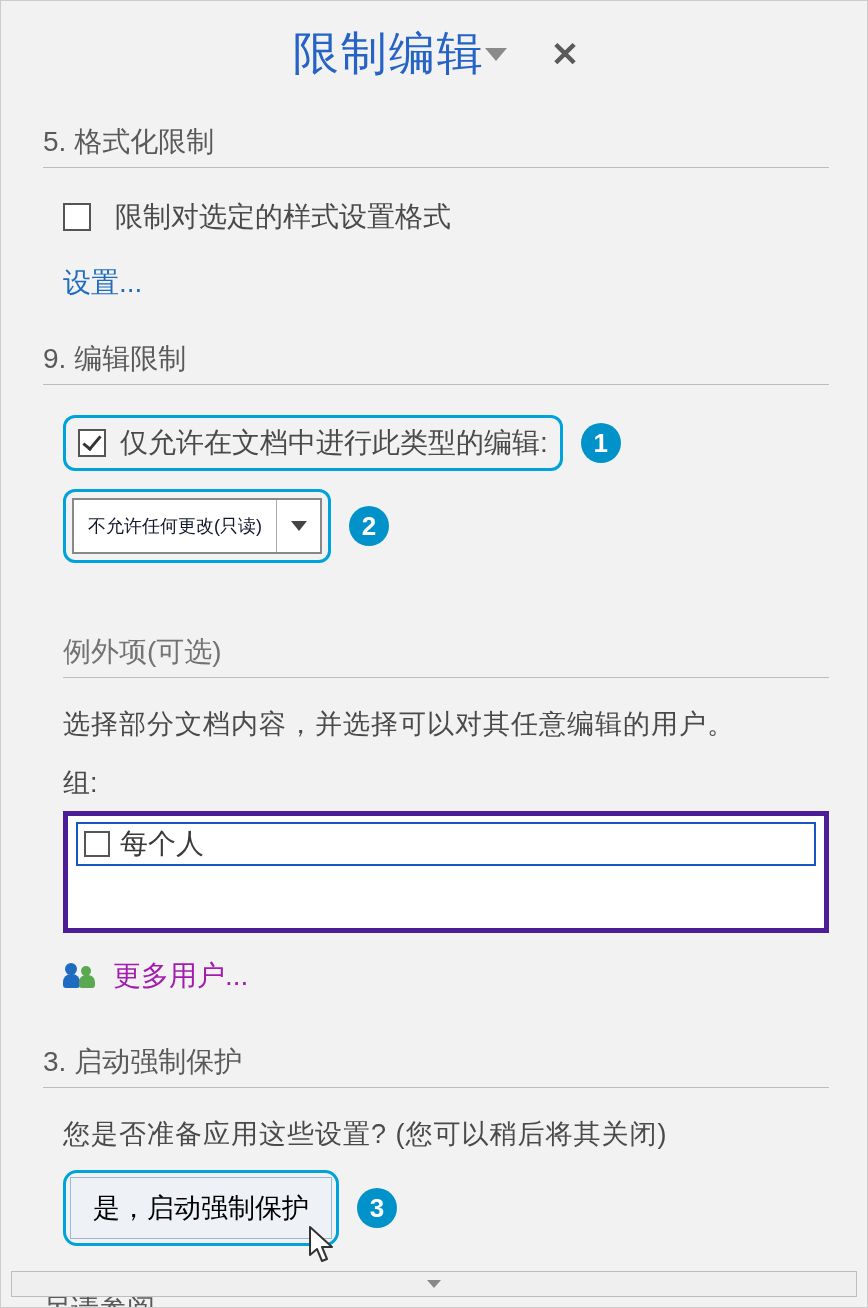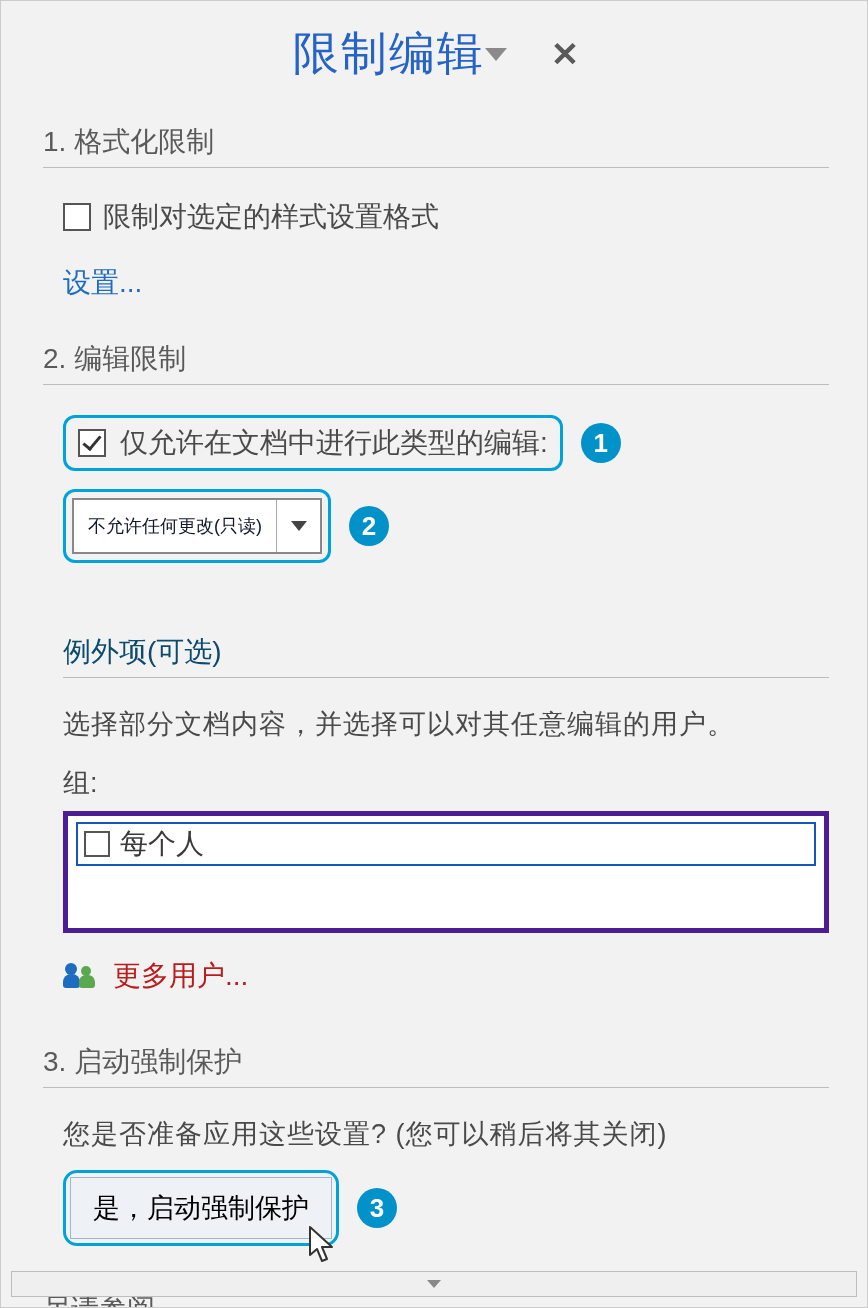--- a/index.html
+++ b/index.html
@@ -51,21 +51,21 @@
     margin-top: 38px;
     padding-bottom: 6px;
     border-bottom: 1px solid #bcbcbc;
   }
   .indent {
     padding-left: 20px;
   }
   .row-chk {
     display: flex;
     align-items: center;
-    gap: 12px;
+    gap: 24px;
     margin-top: 30px;
   }
   .chk {
     width: 28px;
     height: 28px;
     border: 2px solid #555;
     background: #fff;
     display: inline-flex;
     align-items: center;
     justify-content: center;
@@ -140,21 +140,21 @@
     justify-content: center;
   }
   .dd-btn .tri {
     width: 0; height: 0;
     border-left: 8px solid transparent;
     border-right: 8px solid transparent;
     border-top: 10px solid #444;
   }
   .sub-hdr {
     font-size: 28px;
-    color: #0c4a6e;
+    color: #737373;
     margin-top: 70px;
     padding-bottom: 6px;
     border-bottom: 1px solid #bcbcbc;
   }
   .plain-text {
     font-size: 27px;
     color: #4a4a4a;
     margin-top: 26px;
     line-height: 1.5;
     letter-spacing: 1px;
@@ -189,21 +189,21 @@
   }
   .group-item .glabel {
     font-size: 28px;
     color: #3a3a3a;
   }
   .more-users {
     display: flex;
     align-items: center;
     gap: 16px;
     margin-top: 24px;
-    color: #b91c1c;
+    color: #a21caf;
     font-size: 28px;
   }
   .people-icon {
     position: relative;
     width: 34px;
     height: 26px;
   }
   .people-icon .h1 {
     position: absolute;
     left: 2px; top: 0;
@@ -289,30 +289,30 @@
 <div class="pane">
 
   <div class="header">
     <div class="title">限制编辑</div>
     <div class="header-icons">
       <div class="chev-down"></div>
       <div class="close-x">✕</div>
     </div>
   </div>
 
-  <div class="section-hdr">1. 格式化限制</div>
+  <div class="section-hdr">5. 格式化限制</div>
   <div class="indent">
     <div class="row-chk">
       <span class="chk"></span>
       <span class="chk-label">限制对选定的样式设置格式</span>
     </div>
     <span class="link">设置...</span>
   </div>
 
-  <div class="section-hdr">2. 编辑限制</div>
+  <div class="section-hdr">9. 编辑限制</div>
   <div class="indent">
 
     <div class="row-hl">
       <span class="hl-box">
         <span class="chk checked"></span>
         <span class="chk-label">仅允许在文档中进行此类型的编辑:</span>
       </span>
       <span class="badge">1</span>
     </div>
 

